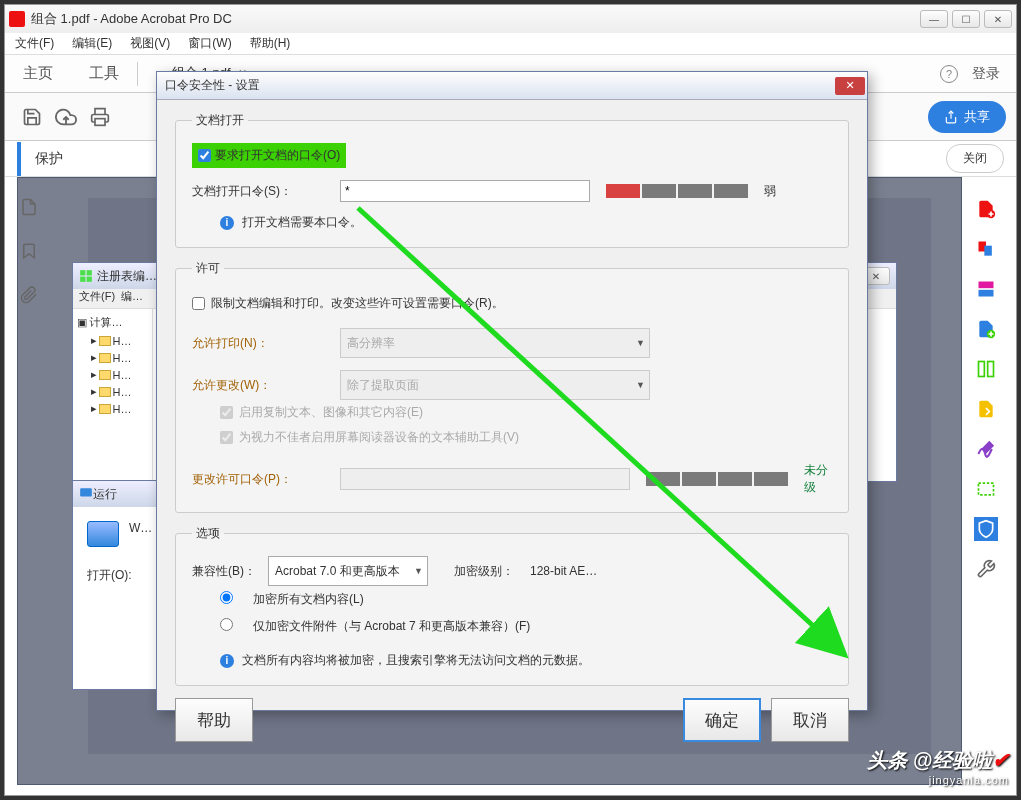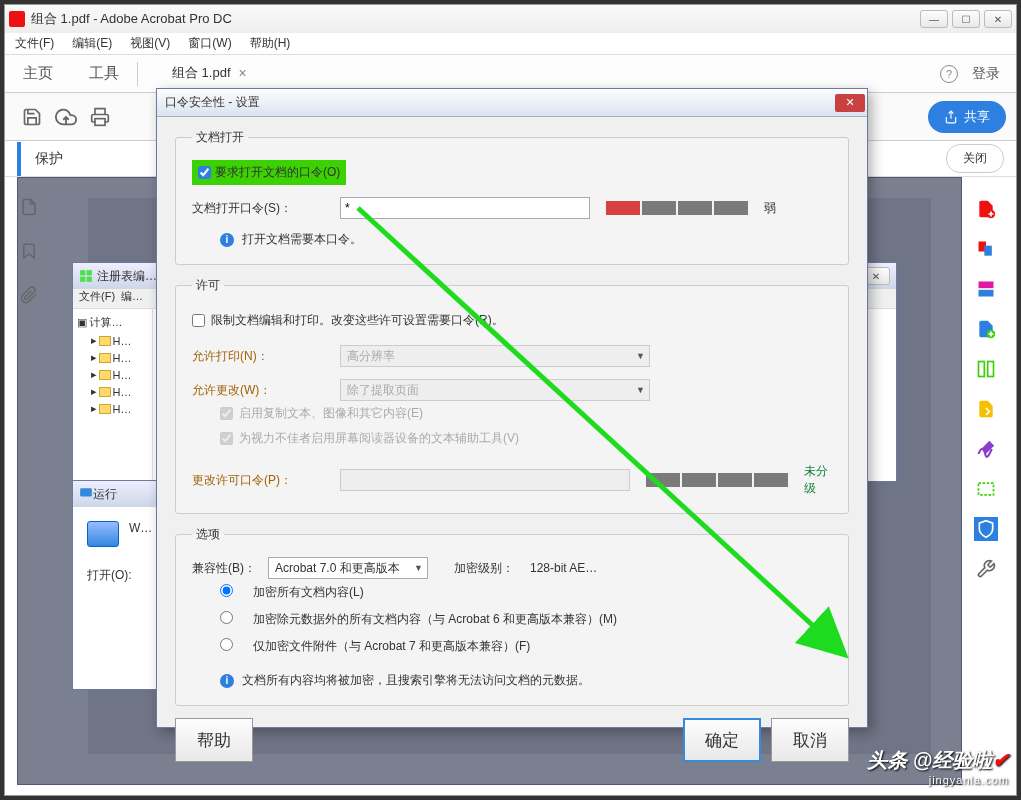--- a/index.html
+++ b/index.html
@@ -57,21 +57,21 @@
   .regtree .folder { width:12px; height:10px; background:#ffd96b; border:1px solid #c9a53a; }
   
   
   .runwin { position:absolute; left:72px; top:480px; width:280px; height:210px; background:#fff; border:1px solid #6a7aa0; }
   .runwin .rtitle { height:26px; background:linear-gradient(#eef, #cdd7e8); display:flex; align-items:center; padding:0 6px; font-size:12px; }
   .runwin .rbody { padding:14px; }
   .runwin .runicon { width:32px; height:26px; background:linear-gradient(#9bf,#38d); border:1px solid #06c; border-radius:3px; display:inline-block; }
   .runwin .lblrow { margin-top:20px; display:flex; align-items:center; gap:8px; }
   
   
-  .dialog { position:absolute; left:156px; top:88px; width:712px; height:640px; background:#f0f0f0; border:1px solid #6a7aa0; box-shadow: 4px 4px 12px rgba(0,0,0,0.3); z-index:10; }
+  .dialog { position:absolute; left:156px; top:71px; width:712px; height:640px; background:#f0f0f0; border:1px solid #6a7aa0; box-shadow: 4px 4px 12px rgba(0,0,0,0.3); z-index:10; }
   .dlg-title { height:28px; background:linear-gradient(#fdfdfd, #dbe3f0); display:flex; align-items:center; justify-content:space-between; padding:0 2px 0 8px; font-size:12px; border-bottom:1px solid #aab; }
   .dlg-close { width:30px; height:18px; background:#c84040; color:#fff; display:flex; align-items:center; justify-content:center; border-radius:2px; cursor:pointer; font-size:11px; }
   .dlg-body { padding:12px 18px 14px 18px; }
   
   fieldset { border:1px solid #ccc; border-radius:3px; margin-bottom:12px; padding:14px 16px 16px 16px; background:#f4f4f4; }
   fieldset legend { padding:0 4px; font-size:12px; }
   
   .green-hl { background:#3bd103; padding:4px 6px; display:inline-flex; align-items:center; gap:4px; }
   .green-hl input { accent-color:#2d7fe0; }
   
@@ -85,21 +85,21 @@
   .strength-meter .seg { width:34px; height:14px; background:#7a7a7a; }
   .strength-meter .seg.red { background:#d94040; }
   .strength-label { margin-left:8px; font-size:12px; }
   
   .info-ic { width:14px; height:14px; border-radius:50%; background:#2d7fe0; color:#fff; display:inline-flex; align-items:center; justify-content:center; font-size:10px; font-weight:bold; }
   
   .checkbox-row { display:flex; align-items:center; gap:6px; padding:4px 0 4px 28px; font-size:12px; }
   .checkbox-row.disabled { color:#aaa; }
   .checkbox-row input[type=checkbox] { accent-color:#2d7fe0; }
   
-  .select-box { height:22px; border:1px solid #aaa; background:#fff; padding:2px 20px 2px 6px; font-size:12px; position:relative; display:inline-flex; align-items:center; min-width:140px; }
+  .select-box { height:30px; border:1px solid #aaa; background:#fff; padding:2px 20px 2px 6px; font-size:12px; position:relative; display:inline-flex; align-items:center; min-width:140px; }
   .select-box.disabled { background:#eee; color:#aaa; border-color:#ccc; }
   .select-box .arrow { position:absolute; right:4px; font-size:9px; color:#555; }
   
   .radio-row { display:flex; align-items:flex-start; gap:20px; padding:5px 0 5px 28px; font-size:12px; }
   
   .dlg-buttons { display:flex; justify-content:space-between; margin-top:6px; }
   .btn { width:78px; height:44px; border:1px solid #999; background:linear-gradient(#fdfdfd,#e8e8e8); font-size:17px; cursor:pointer; display:flex; align-items:center; justify-content:center; }
   .btn.primary { border:2px solid #378ae0; }
   
   
@@ -427,24 +427,20 @@
         </div>
         <span style="margin-left:18px;">加密级别：</span>
         <span style="margin-left:8px;">128-bit AE…</span>
       </div>
       <div class="radio-row">
         <input type="radio" name="encopt" checked="" style="">
         <span>加密所有文档内容(L)</span>
       </div>
       <div class="radio-row">
         <input type="radio" name="encopt" style="">
-        <span>加密除元数据外的所有文档内容（与 Acrobat 6 和更高版本兼容）(M)</span>
-      </div>
-      <div class="radio-row">
-        <input type="radio" name="encopt" style="">
         <span>仅加密文件附件（与 Acrobat 7 和更高版本兼容）(F)</span>
       </div>
       <div class="form-row" style="margin-left:28px;">
         <span class="info-ic">i</span>
         <span>文档所有内容均将被加密，且搜索引擎将无法访问文档的元数据。</span>
       </div>
     </fieldset>
 
     <div class="dlg-buttons">
       <div class="btn">帮助</div>

